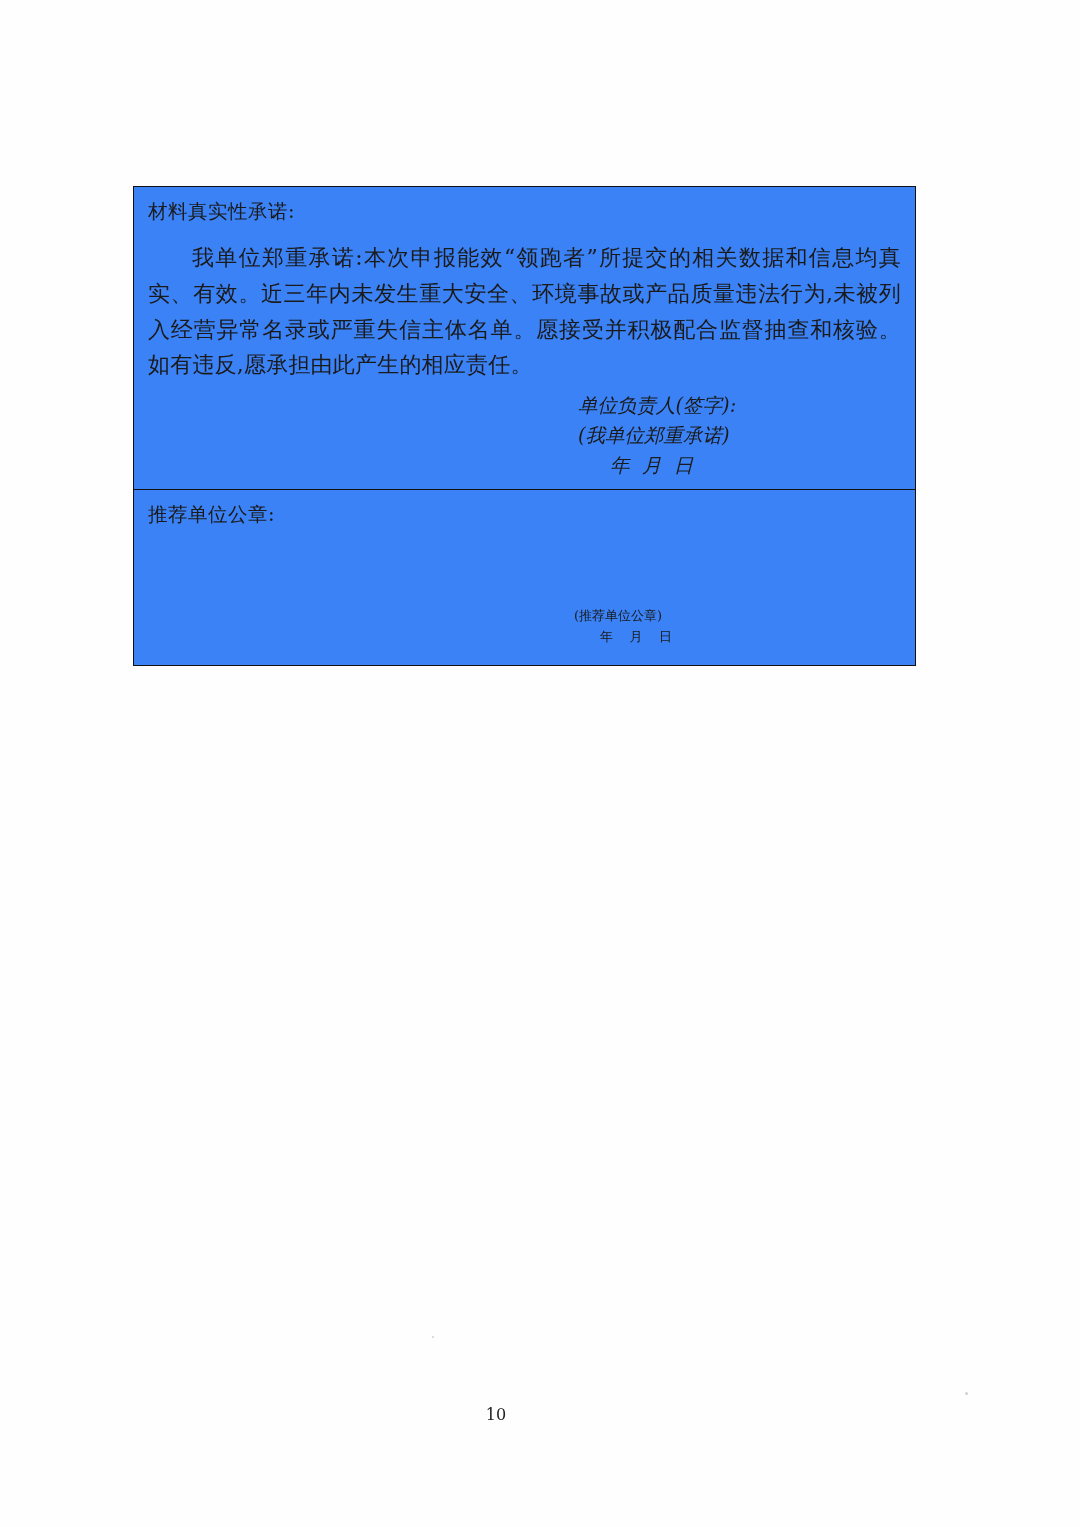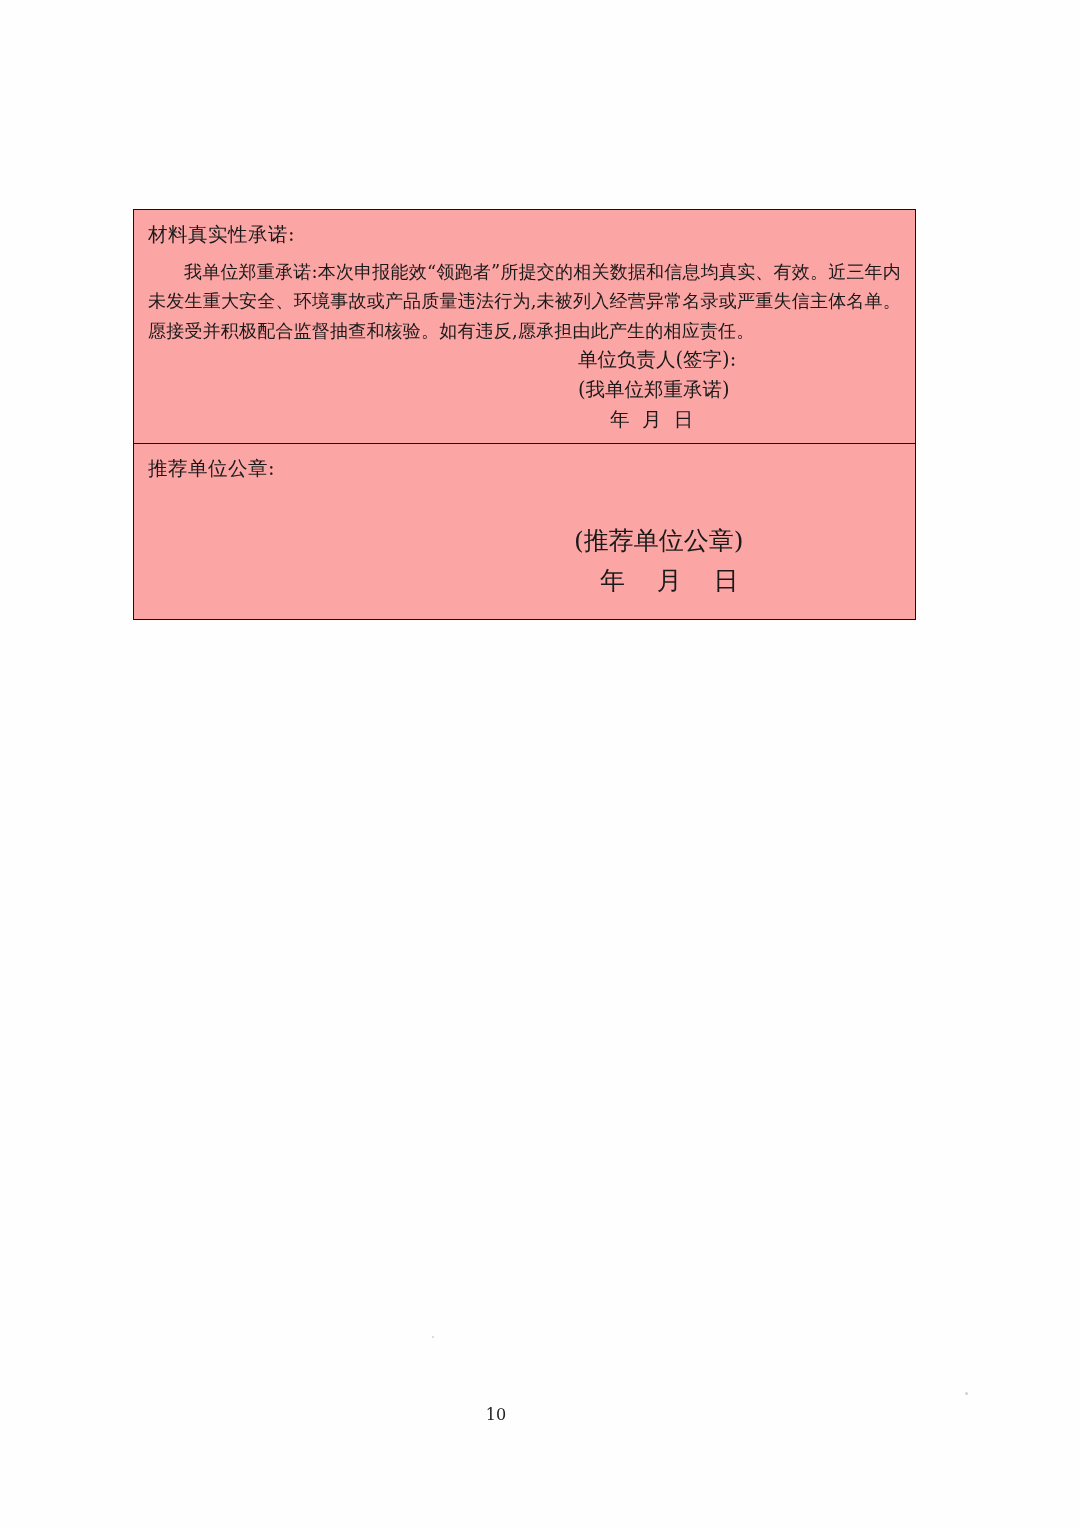--- a/index.html
+++ b/index.html
@@ -22,25 +22,25 @@
     top: 0;
     width: 1080px;
     height: 1527px;
     background: #fefefe;
   }
 
   
   .form-table {
     position: absolute;
     left: 133px;
-    top: 209px;
+    top: 186px;
     width: 783px;
     border: 1.6px solid #111;
     box-sizing: border-box;
-    background: #fca5a5;
+    background: #3b82f6;
   }
 
   .row-commitment {
     border-bottom: 1.6px solid #111;
     box-sizing: border-box;
     padding: 10px 14px 8px 14px;
   }
 
   .row-recommend {
     box-sizing: border-box;
@@ -49,49 +49,50 @@
     position: relative;
   }
 
   .label-line {
     font-size: 19.5px;
     line-height: 1.5;
     letter-spacing: 0.5px;
   }
 
   .body-para {
-    font-size: 18px;
+    font-size: 22px;
     line-height: 1.62;
     text-align: justify;
     text-justify: inter-ideograph;
     text-indent: 2em;
     letter-spacing: 0.2px;
-    margin-top: 8px;
+    margin-top: 14px;
   }
 
   .sign-block {
-    margin-top: 0;
+    margin-top: 8px;
     padding-left: 430px;
     font-size: 19.5px;
     line-height: 1.55;
+    font-style: italic;
   }
 
   .sign-line {
     white-space: pre;
   }
 
   .sign-indent-1 { padding-left: 0px; }
   .sign-indent-2 { padding-left: 0px; }
   .sign-indent-3 { padding-left: 32px; }
 
   .recommend-sign {
     position: absolute;
     left: 440px;
     bottom: 18px;
-    font-size: 25px;
+    font-size: 13px;
     line-height: 1.6;
   }
   .recommend-sign .date-line {
     padding-left: 26px;
     white-space: pre;
   }
 
   .page-number {
     position: absolute;
     left: 0;

